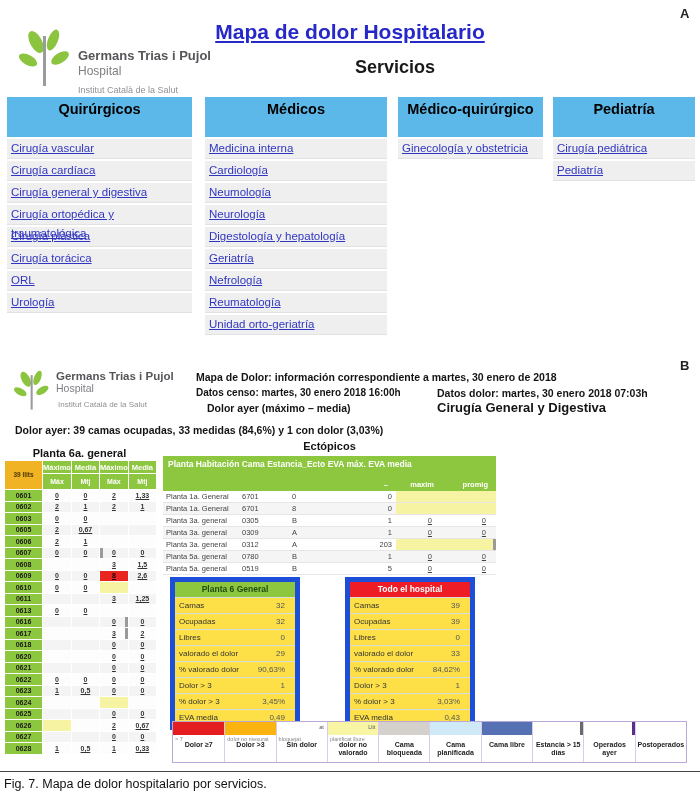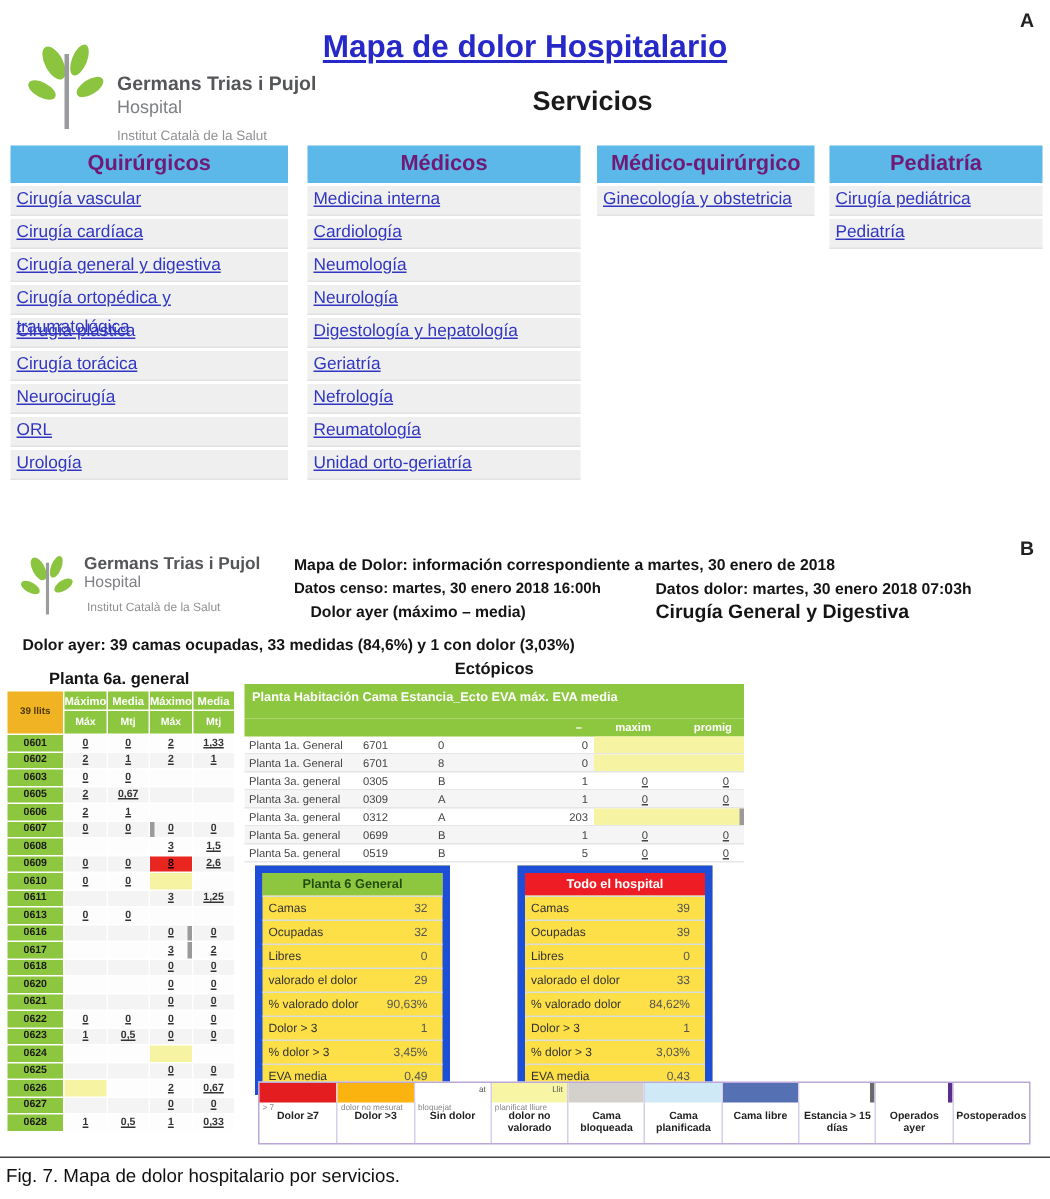--- a/index.html
+++ b/index.html
@@ -25,22 +25,22 @@
   .logo-b{position:absolute;left:12px;top:366px;width:190px;height:52px;}
   .logo-b .ltxt{position:absolute;left:44px;top:4px;}
   .logo-b .l1{font-size:11.5px;} .logo-b .l2{font-size:10.5px;} .logo-b .l3{font-size:8px;margin-top:6px;margin-left:2px;}
 
   #cols{position:absolute;left:0;top:97px;width:700px;height:245px;}
   .svc-col{position:absolute;top:0;}
   .svc-col.c0{left:7px;width:185px;}
   .svc-col.c1{left:205px;width:182px;}
   .svc-col.c2{left:398px;width:145px;}
   .svc-col.c3{left:553px;width:142px;}
-  .svc-h{height:25px;line-height:25px;text-align:center;background:var(--header_blue);
-    font-size:14.5px;font-weight:bold;color:#701a75;margin-bottom:2px;}
+  .svc-h{height:40px;line-height:25px;text-align:center;background:var(--header_blue);
+    font-size:14.5px;font-weight:bold;color:#000000;margin-bottom:2px;}
   .svc-i{height:19px;line-height:19px;background:#efefef;border-bottom:1px solid #e2e2e2;
     margin-bottom:2px;padding-left:4px;font-size:11.5px;}
   .svc-i span{color:var(--link_blue);text-decoration:underline;}
 
   
   .bh1{position:absolute;left:196px;top:371px;font-size:10.5px;font-weight:bold;color:#141414;}
   .bh2a{position:absolute;left:196px;top:387px;font-size:10px;font-weight:bold;color:#141414;}
   .bh2b{position:absolute;left:437px;top:387px;font-size:10.5px;font-weight:bold;color:#141414;}
   .bh3a{position:absolute;left:196px;top:402px;font-size:10.5px;font-weight:bold;color:#141414;padding-left:11px;}
   .bh3b{position:absolute;left:437px;top:400px;font-size:13px;font-weight:bold;color:#141414;}
@@ -144,21 +144,20 @@
 
   <div id="cols">
       <div class="svc-col c0">
         <div class="svc-h">Quirúrgicos</div>
         <div class="svc-i"><span>Cirugía vascular</span></div>
         <div class="svc-i"><span>Cirugía cardíaca</span></div>
         <div class="svc-i"><span>Cirugía general y digestiva</span></div>
         <div class="svc-i"><span>Cirugía ortopédica y traumatológica</span></div>
         <div class="svc-i"><span>Cirugía plástica</span></div>
         <div class="svc-i"><span>Cirugía torácica</span></div>
-        <div class="svc-i"><span>Neurocirugía</span></div>
         <div class="svc-i"><span>ORL</span></div>
         <div class="svc-i"><span>Urología</span></div>
       </div>
       <div class="svc-col c1">
         <div class="svc-h">Médicos</div>
         <div class="svc-i"><span>Medicina interna</span></div>
         <div class="svc-i"><span>Cardiología</span></div>
         <div class="svc-i"><span>Neumología</span></div>
         <div class="svc-i"><span>Neurología</span></div>
         <div class="svc-i"><span>Digestología y hepatología</span></div>
@@ -433,21 +432,21 @@
         <div class="ecto-row">
           <div class="c-planta">Planta 3a. general</div>
           <div class="c-hab">0312</div>
           <div class="c-cama">A</div>
           <div class="c-est">203</div>
           <div class="c-max yel"></div>
           <div class="c-avg yel tkr"></div>
         </div>
         <div class="ecto-row">
           <div class="c-planta">Planta 5a. general</div>
-          <div class="c-hab">0699</div>
+          <div class="c-hab">0780</div>
           <div class="c-cama">B</div>
           <div class="c-est">1</div>
           <div class="c-max"><span>0</span></div>
           <div class="c-avg"><span>0</span></div>
         </div>
         <div class="ecto-row">
           <div class="c-planta">Planta 5a. general</div>
           <div class="c-hab">0519</div>
           <div class="c-cama">B</div>
           <div class="c-est">5</div>

